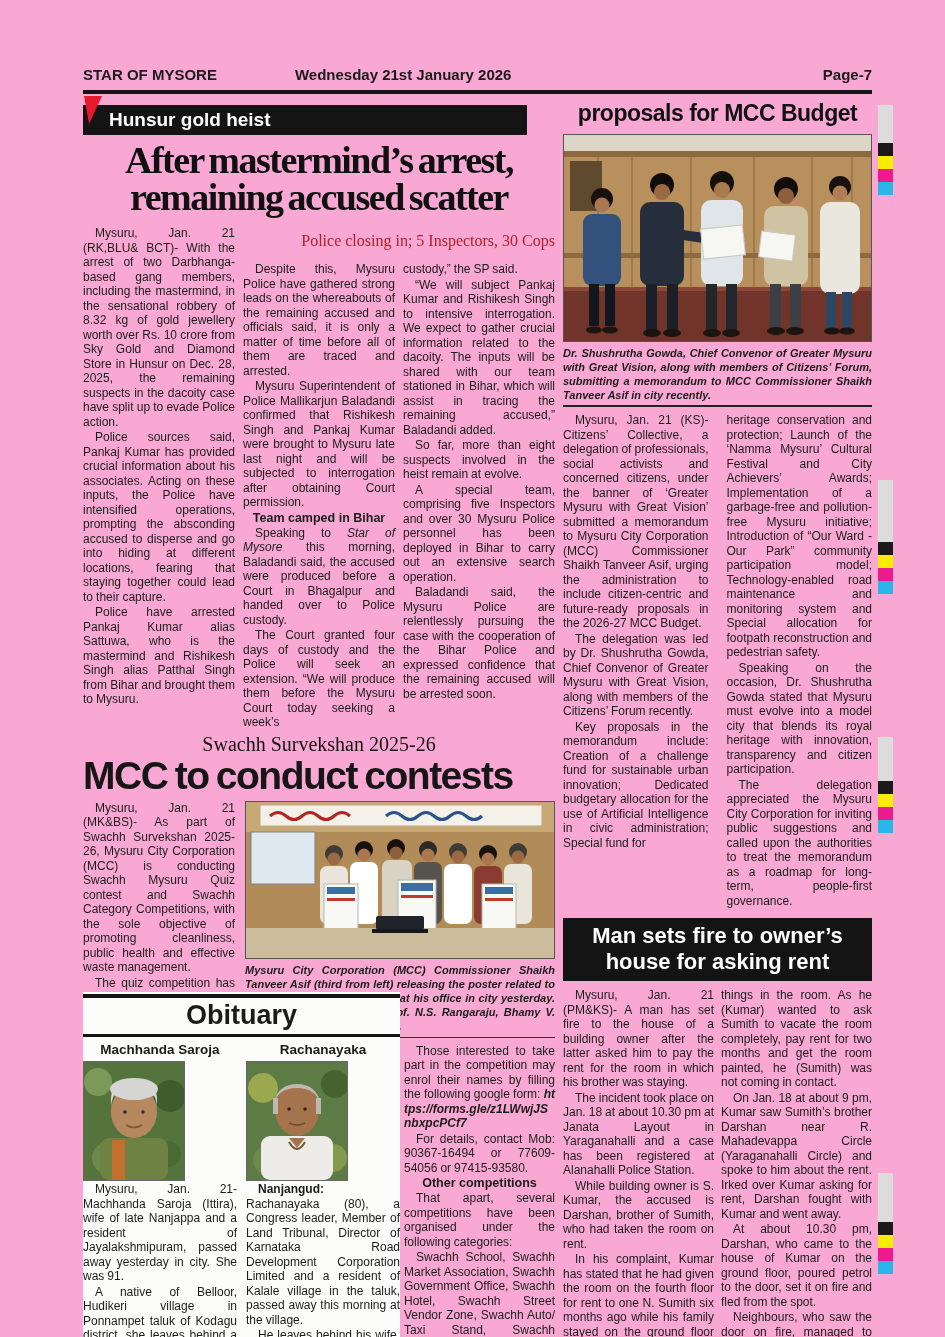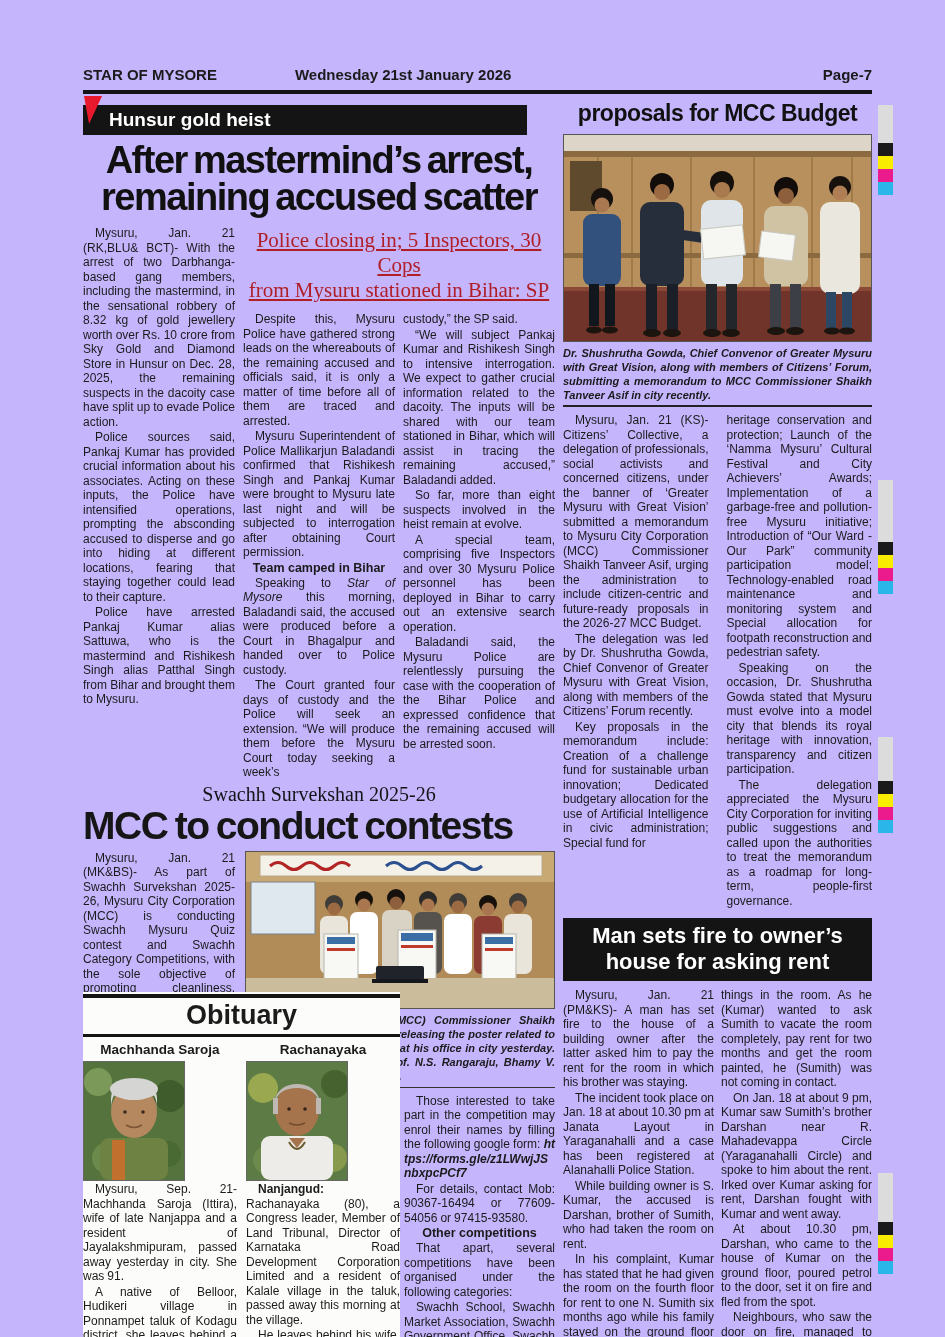--- a/index.html
+++ b/index.html
@@ -1,16 +1,16 @@
 <!DOCTYPE html>
 <html lang="en"><head>
 <meta charset="utf-8">
 <style>
   html,body{margin:0;padding:0;background:#888;}
-  .sheet{position:relative;width:945px;height:1337px;background:#c4b5fd;overflow:hidden;
+  .sheet{position:relative;width:945px;height:1337px;background:#f9a8d4;overflow:hidden;
          font-family:"Liberation Sans",sans-serif;color:#1b1b1b;}
   
   .header{position:absolute;left:83px;top:66px;width:789px;border-bottom:4px solid #141414;padding-bottom:7px;
           display:flex;align-items:baseline;font-weight:bold;font-size:15px;}
   .hd-date{margin-left:78px;}
   .hd-page{margin-left:auto;}
   
   .regmark{position:absolute;left:878px;width:15px;}
   .rm-gray{background:#dcdcdc;}
   .rm{height:13px;}
@@ -24,25 +24,25 @@
   .caption{font-size:11px;line-height:14px;font-weight:bold;font-style:italic;text-align:justify;
            hyphens:auto;margin-top:4px;}
   
   #left-block{position:absolute;left:83px;top:100px;width:472px;}
   .kicker-row{position:relative;height:38px;}
   .kicker-banner{position:absolute;left:0;top:5px;width:444px;height:30px;background:#141414;color:#fff;
                  font-size:19px;font-weight:bold;display:flex;align-items:center;padding-left:26px;box-sizing:border-box;}
   .corner-flag{position:absolute;left:1px;top:-4px;width:18px;height:28px;background:#e8192c;
                clip-path:polygon(0 0,100% 0,28% 100%);z-index:2;}
   .main-headline{text-align:center;font-weight:bold;font-size:38px;line-height:37px;
-                 letter-spacing:-1.5px;word-spacing:-3px;color:#111;margin:4px 0 10px;}
+                 letter-spacing:-1.5px;word-spacing:-3px;color:#111;margin:4px 0 10px;font-family:Liberation Serif, serif;}
   .story-row{display:flex;gap:8px;min-height:398px;}
   .col23{width:312px;}
-  .red-subhead{font-family:"Liberation Serif",serif;color:#b01f27;font-size:21px;line-height:25px;
-               text-align:center;margin:2px 0 9px;text-decoration:underline;}
+  .red-subhead{font-family:"Liberation Serif",serif;color:#b01f27;font-size:16px;line-height:25px;
+               text-align:right;margin:2px 0 9px;}
   .cols23-flex{display:flex;gap:8px;}
   .swachh-kicker{font-family:"Liberation Serif",serif;font-size:20px;text-align:center;margin:2px 0 0;color:#141414;}
   .swachh-headline{text-align:left;font-weight:bold;font-size:39px;line-height:40px;
                    letter-spacing:-1.5px;word-spacing:-2px;color:#161616;}
   .swachh-row{display:flex;gap:10px;margin-top:5px;}
   .sw-right{width:310px;}
   .photo-frame{border:1px solid #555;line-height:0;}
   .mcc-caption{border-bottom:1.5px solid #333;padding-bottom:4px;}
   .sw-cols-flex{display:flex;gap:8px;margin-top:6px;}
   
@@ -123,21 +123,20 @@
 
     <div class="story-row">
       <div class="col">
         <p class="p">Mysuru, Jan. 21 (RK,BLU&amp; BCT)- With the arrest of two Darbhanga-based gang members, including the mastermind, in the sensational robbery of 8.32 kg of gold jewellery worth over Rs. 10 crore from Sky Gold and Diamond Store in Hunsur on Dec. 28, 2025, the remaining suspects in the dacoity case have split up to evade Police action.</p>
         <p class="p">Police sources said, Pankaj Kumar has provided crucial information about his associates. Acting on these inputs, the Police have intensified operations, prompting the absconding accused to disperse and go into hiding at different locations, fearing that staying together could lead to their capture.</p>
         <p class="p">Police have arrested Pankaj Kumar alias Sattuwa, who is the mastermind and Rishikesh Singh alias Patthal Singh from Bihar and brought them to Mysuru.</p>
       </div>
       <div class="col23">
         <div class="red-subhead">
           <div>Police closing in; 5 Inspectors, 30 Cops</div>
-          <div>from Mysuru stationed in Bihar: SP</div>
         </div>
         <div class="cols23-flex">
           <div class="col">
             <p class="p">Despite this, Mysuru Police have gathered strong leads on the whereabouts of the remaining accused and officials said, it is only a matter of time before all of them are traced and arrested.</p>
             <p class="p">Mysuru Superintendent of Police Mallikarjun Baladandi confirmed that Rishikesh Singh and Pankaj Kumar were brought to Mysuru late last night and will be subjected to interrogation after obtaining Court permission.</p>
             <p class="body-subhead">Team camped in Bihar</p>
             <p class="p"><span>Speaking to </span><span class="ital">Star of Mysore</span><span> this morning, Baladandi said, the accused were produced before a Court in Bhagalpur and handed over to Police custody.</span></p>
             <p class="p">The Court granted four days of custody and the Police will seek an extension. “We will produce them before the Mysuru Court today seeking a week’s</p>
           </div>
           <div class="col">
@@ -245,21 +244,21 @@
                 <ellipse cx="50" cy="50" rx="23" ry="26" fill="#b5885f"></ellipse>
                 <path d="M27 46 a23 26 0 0 1 46 0 l0 -10 a23 18 0 0 0 -46 0 z" fill="#d8d8d6"></path>
                 <ellipse cx="50" cy="27" rx="24" ry="11" fill="#d5d5d3"></ellipse>
                 <circle cx="41" cy="50" r="1.8" fill="#3a2c20"></circle>
                   <circle cx="59" cy="50" r="1.8" fill="#3a2c20"></circle>
                 <path d="M42 63 q8 5 16 0" stroke="#7c5436" fill="none" stroke-width="1.5"></path>
                 <rect x="16" y="76" width="68" height="42" rx="9" fill="#6e8243"></rect>
                 <rect x="28" y="78" width="13" height="40" fill="#c2702e"></rect>
               </svg>
             </div>
-            <p class="p">Mysuru, Sep. 21- Machhanda Saroja (Ittira), wife of late Nanjappa and a resident of Jayalakshmipuram, passed away yesterday in city. She was 91.</p>
+            <p class="p">Mysuru, Jan. 21- Machhanda Saroja (Ittira), wife of late Nanjappa and a resident of Jayalakshmipuram, passed away yesterday in city. She was 91.</p>
             <p class="p">A native of Belloor, Hudikeri village in Ponnampet taluk of Kodagu district, she leaves behind a host of relatives and friends.</p>
 
           </div>
         </div>
         <div class="ob-col">
           <div class="ob-name">Rachanayaka</div>
           <div>
             <div class="ob-photo">
               <svg width="100" height="118" viewBox="0 0 100 118">
                 <rect width="100" height="118" fill="#5d7b44"></rect>

